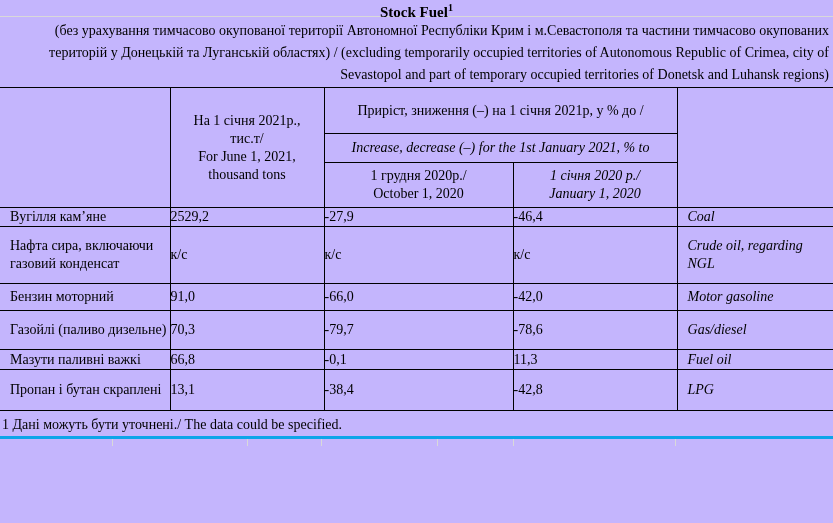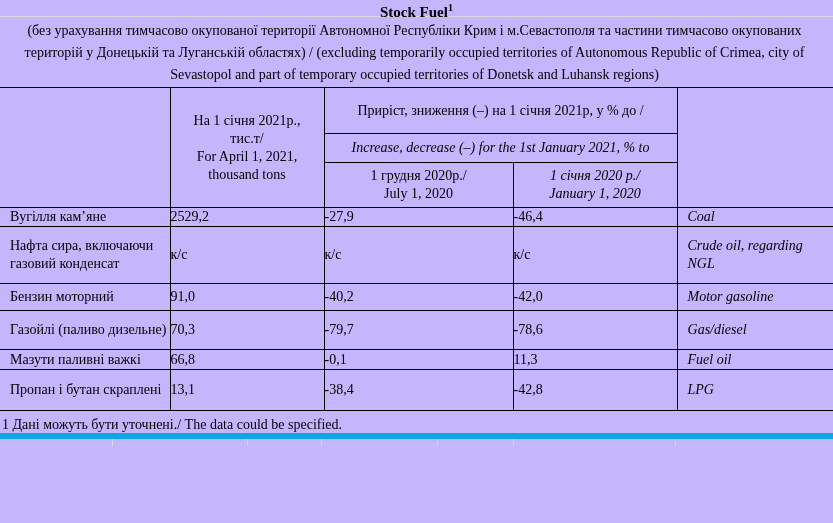--- a/index.html
+++ b/index.html
@@ -15,21 +15,21 @@
     height: 17px; text-align: center;
     border-bottom: 1px solid #d9d9d9;
   }
   .title-row h1 {
     font-size: 15px; font-weight: bold; line-height: 16px; display: inline;
   }
   .title-row sup { font-size: 10px; font-weight: bold; }
 
   .subtitle {
     height: 70px; padding: 3px 4px 0 0;
-    font-size: 14px; line-height: 22px; text-align: center;
+    font-size: 14px; line-height: 22px; text-align: right;
   }
 
   table.stat {
     width: 833px; border-collapse: collapse; table-layout: fixed;
     font-size: 14px;
   }
   table.stat td {
     border: 1px solid #000;
     vertical-align: middle;
     line-height: 18px;
@@ -38,21 +38,21 @@
   table.stat td:first-child { border-left: none; }
   table.stat td:last-child { border-right: none; font-style: italic; }
   td.c { text-align: center; }
   td.r { text-align: left; padding-right: 3px; }
   td.l { text-align: left; padding-left: 10px; }
   .prelines { white-space: pre-line; }
 
   .footnote {
     font-size: 14px; line-height: 19px;
     padding: 4px 2px 3px 2px;
-    border-bottom: 6px solid #0ea5e9;
+    border-bottom: 3px solid #0ea5e9;
   }
   .footnote.fn1 { height: 28px; }
   .footnote.fn2 { height: 38px; padding-top: 2px; }
   .footnote.fn3 { height: 39px; padding-top: 2px; }
 
   .next-table-fragment { position: relative; height: 7px; }
   .next-table-fragment .stub {
     position: absolute; top: 0; width: 1px; height: 7px; background: #d9d9d9;
   }
 </style>
@@ -73,31 +73,31 @@
         <col style="width:154px">
         <col style="width:189px">
         <col style="width:164px">
         <col style="width:156px">
     </colgroup>
     <tbody>
       <tr style="height:46px">
         <td class="l" rowspan="3"></td>
         <td class="c prelines" rowspan="3">На 1 січня 2021р.,
 тис.т/
-For April 1, 2021,
+For June 1, 2021,
 thousand tons</td>
         <td class="c" colspan="2">Приріст, зниження (–)  на 1 січня 2021р, у % до /</td>
         <td class="l" rowspan="3"></td>
       </tr>
       <tr style="height:29px">
         <td class="c" colspan="2">Increase, decrease (–) for the 1st  January 2021, % to</td>
       </tr>
       <tr style="height:45px">
         <td class="c prelines">1 грудня 2020р./
-July 1, 2020</td>
+October 1, 2020</td>
         <td class="c prelines">1 січня 2020 р./
 January 1, 2020</td>
       </tr>
 
       <tr style="height:19px">
         <td class="l">Вугілля кам’яне</td>
         <td class="r">2529,2</td>
         <td class="r">-27,9</td>
         <td class="r">-46,4</td>
         <td class="l">Coal</td>
@@ -105,21 +105,21 @@
       <tr style="height:57px">
         <td class="l">Нафта сира, включаючи газовий конденсат</td>
         <td class="r">к/с</td>
         <td class="r">к/с</td>
         <td class="r">к/с</td>
         <td class="l">Crude oil, regarding NGL</td>
       </tr>
       <tr style="height:27px">
         <td class="l">Бензин моторний</td>
         <td class="r">91,0</td>
-        <td class="r">-40,2</td>
+        <td class="r">-66,0</td>
         <td class="r">-42,0</td>
         <td class="l">Motor gasoline</td>
       </tr>
       <tr style="height:39px">
         <td class="l">Газойлі (паливо дизельне)</td>
         <td class="r">70,3</td>
         <td class="r">-79,7</td>
         <td class="r">-78,6</td>
         <td class="l">Gas/diesel</td>
       </tr>

